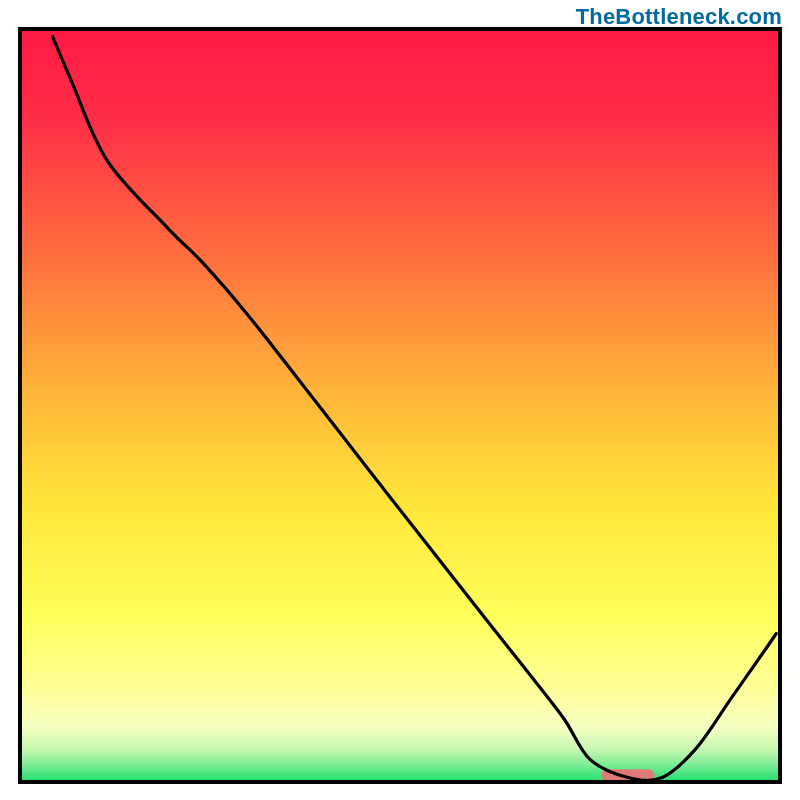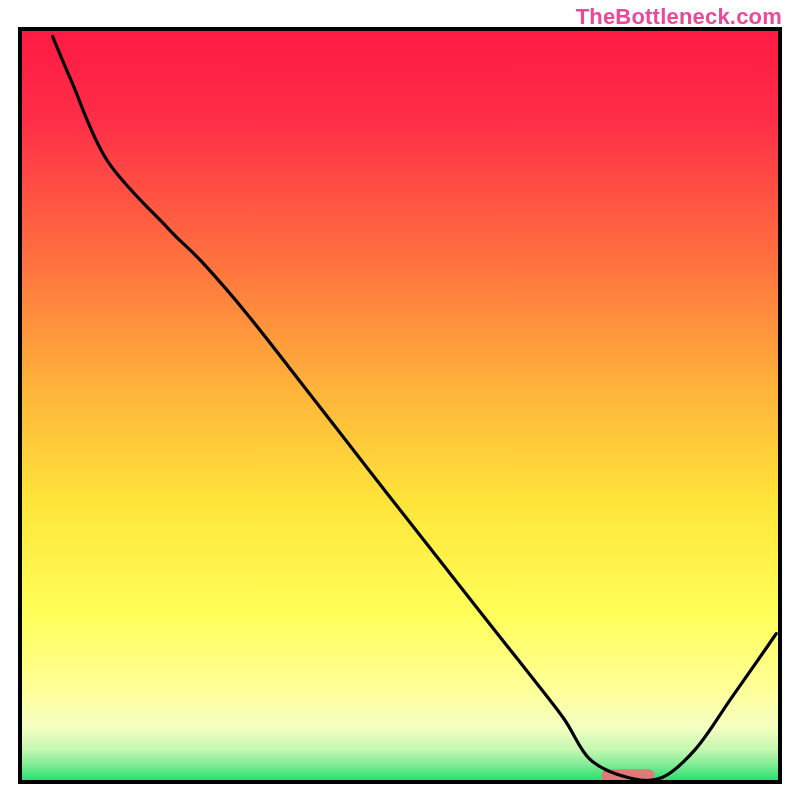--- a/index.html
+++ b/index.html
@@ -15,21 +15,21 @@
     position: relative;
     width: 800px;
     height: 800px;
   }
   .watermark {
     position: absolute;
     top: 4px;
     right: 18px;
     font-size: 22px;
     font-weight: bold;
-    color: #ec4899;
+    color: #0369a1;
     font-family: Arial, sans-serif;
     letter-spacing: 0.2px;
   }
   svg.chart {
     position: absolute;
     left: 0;
     top: 0;
   }
 </style>
 </head>

